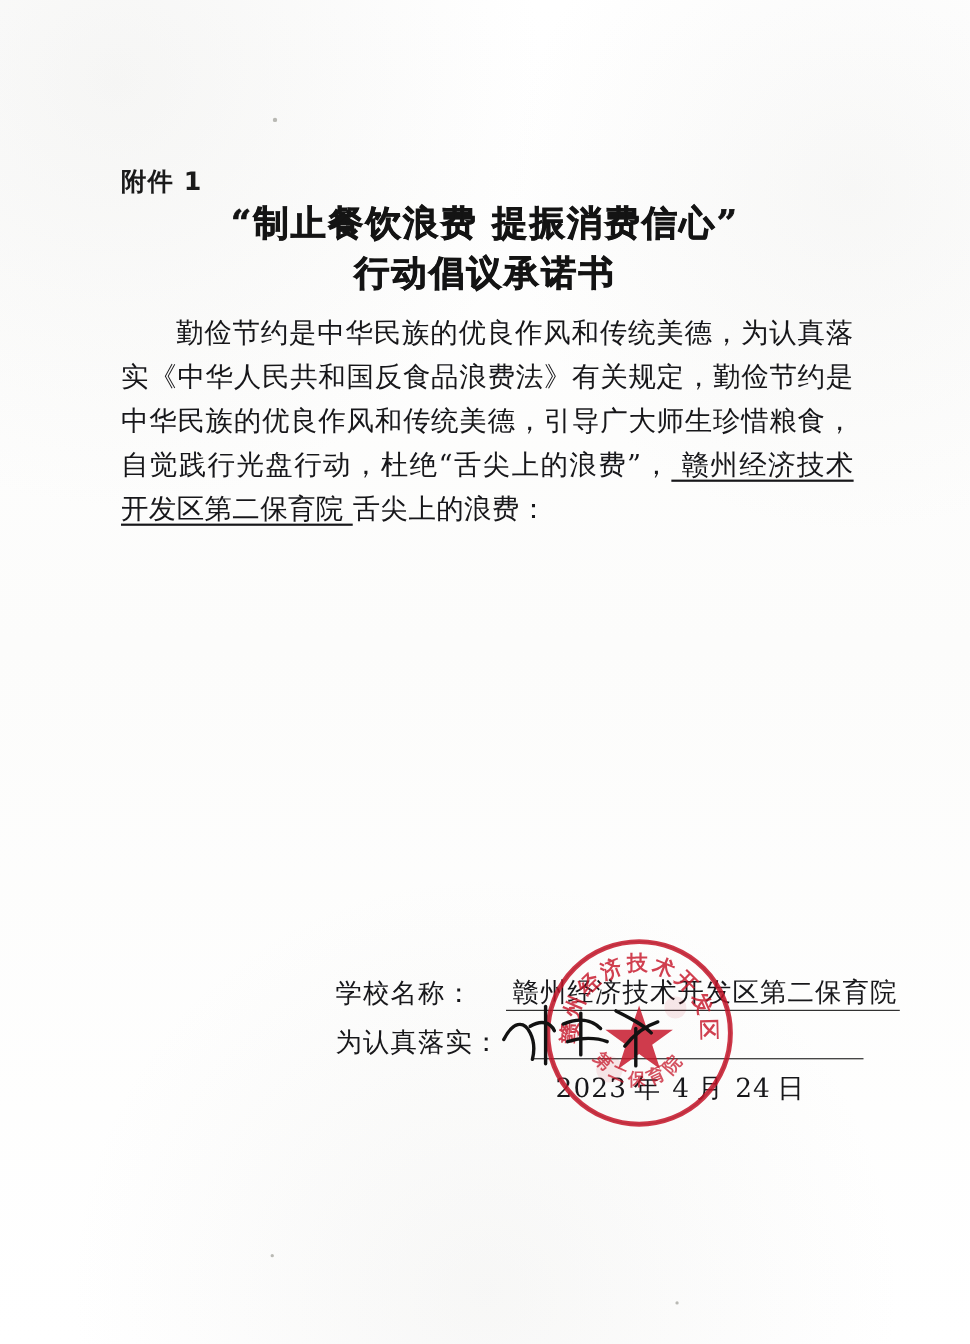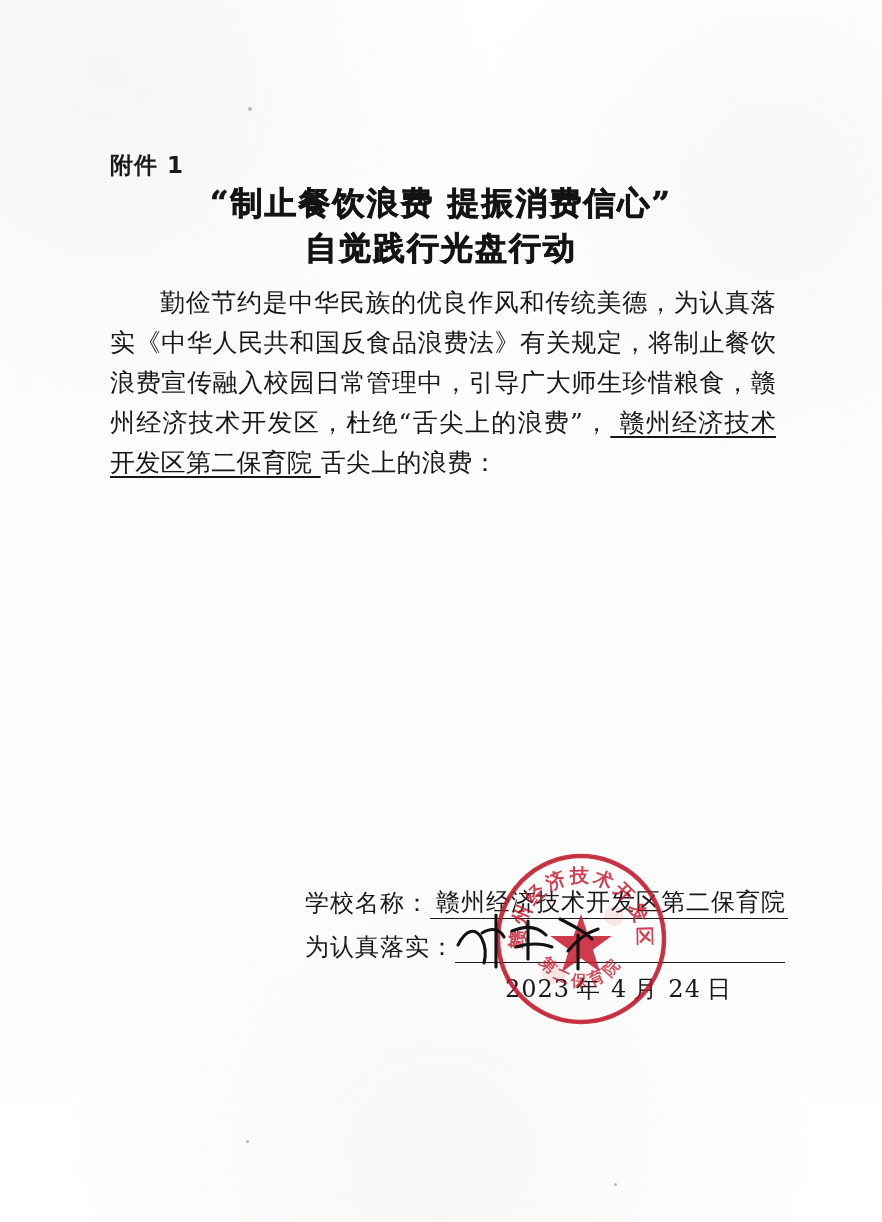--- a/index.html
+++ b/index.html
@@ -112,20 +112,21 @@
     width: 480px;
     font-family: "DejaVu Serif", "Liberation Serif", serif;
     color: #17171a;
   }
   .sig-row {
     display: flex;
     align-items: flex-end;
     height: 44px;
     font-size: 24px;
     letter-spacing: 1px;
+    gap: 30px;
   }
   .sig-label {
     flex: 0 0 auto;
     white-space: nowrap;
   }
   .sig-value {
     flex: 1 1 auto;
     border-bottom: 1.6px solid #1b1b1b;
     padding: 0 2px 2px 6px;
     white-space: nowrap;
@@ -179,27 +180,27 @@
   <div class="speck" style="left:248px; top:107px; width:4px; height:4px;"></div>
   <div class="speck" style="left:246px; top:1140px; width:3px; height:3px;"></div>
   <div class="speck" style="left:614px; top:1183px; width:3px; height:3px;"></div>
 
   <div class="doc">
 
     <div class="attach-label">附件 1</div>
 
     <div class="title-block">
       <div class="title-line">“制止餐饮浪费  提振消费信心”</div>
-      <div class="title-line">自觉践行光盘行动</div>
+      <div class="title-line">行动倡议承诺书</div>
     </div>
 
     <div class="body-col">
 
       <p class="para">
-        <span>勤俭节约是中华民族的优良作风和传统美德，为认真落实《中华人民共和国反食品浪费法》有关规定，将制止餐饮浪费宣传融入校园日常管理中，引导广大师生珍惜粮食，赣州经济技术开发区，杜绝“舌尖上的浪费”，</span><span class="fill-underline"> 赣州经济技术开发区第二保育院 </span><span>舌尖上的浪费：</span>
+        <span>勤俭节约是中华民族的优良作风和传统美德，为认真落实《中华人民共和国反食品浪费法》有关规定，勤俭节约是中华民族的优良作风和传统美德，引导广大师生珍惜粮食，自觉践行光盘行动，杜绝“舌尖上的浪费”，</span><span class="fill-underline"> 赣州经济技术开发区第二保育院 </span><span>舌尖上的浪费：</span>
       </p>
 
       <div class="gap-a"></div>
 
 
       <div class="gap-b"></div>
 
 
     </div>
 

